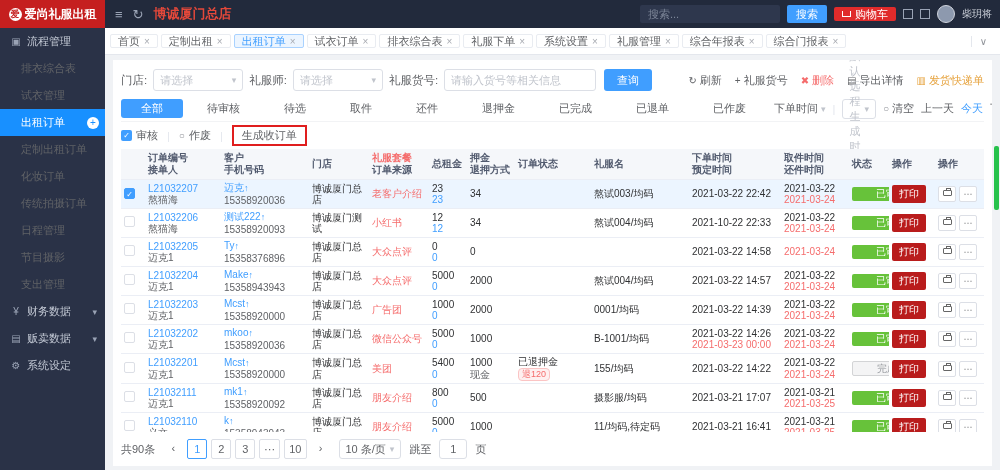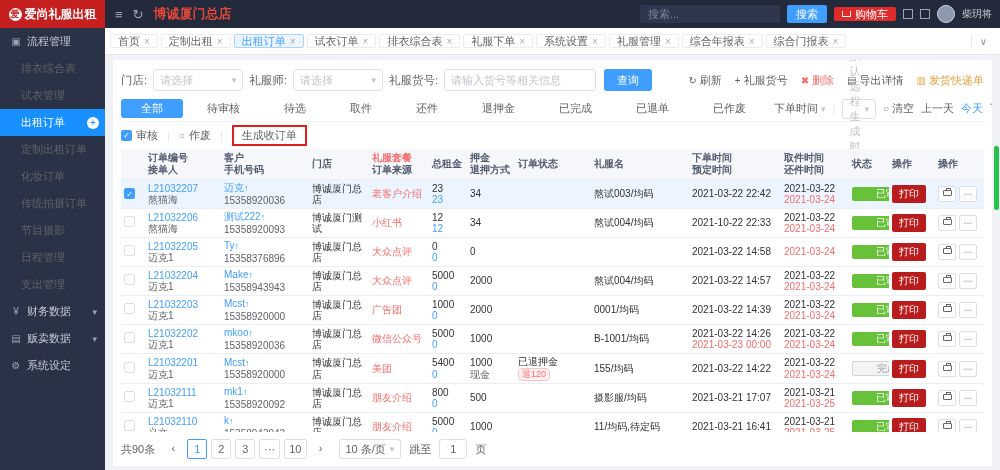--- a/index.html
+++ b/index.html
@@ -152,24 +152,24 @@
       <div class="side-item sub">
         <span>定制出租订单</span>
       </div>
       <div class="side-item sub">
         <span>化妆订单</span>
       </div>
       <div class="side-item sub">
         <span>传统拍摄订单</span>
       </div>
       <div class="side-item sub">
+        <span>日程管理</span>
+      </div>
+      <div class="side-item sub">
         <span>节目摄影</span>
-      </div>
-      <div class="side-item sub">
-        <span>日程管理</span>
       </div>
       <div class="side-item sub">
         <span>支出管理</span>
       </div>
       <div class="side-item">
         <span class="side-ic">¥</span>
         <span>财务数据</span>
         <span class="side-chev">▾</span>
       </div>
       <div class="side-item">

